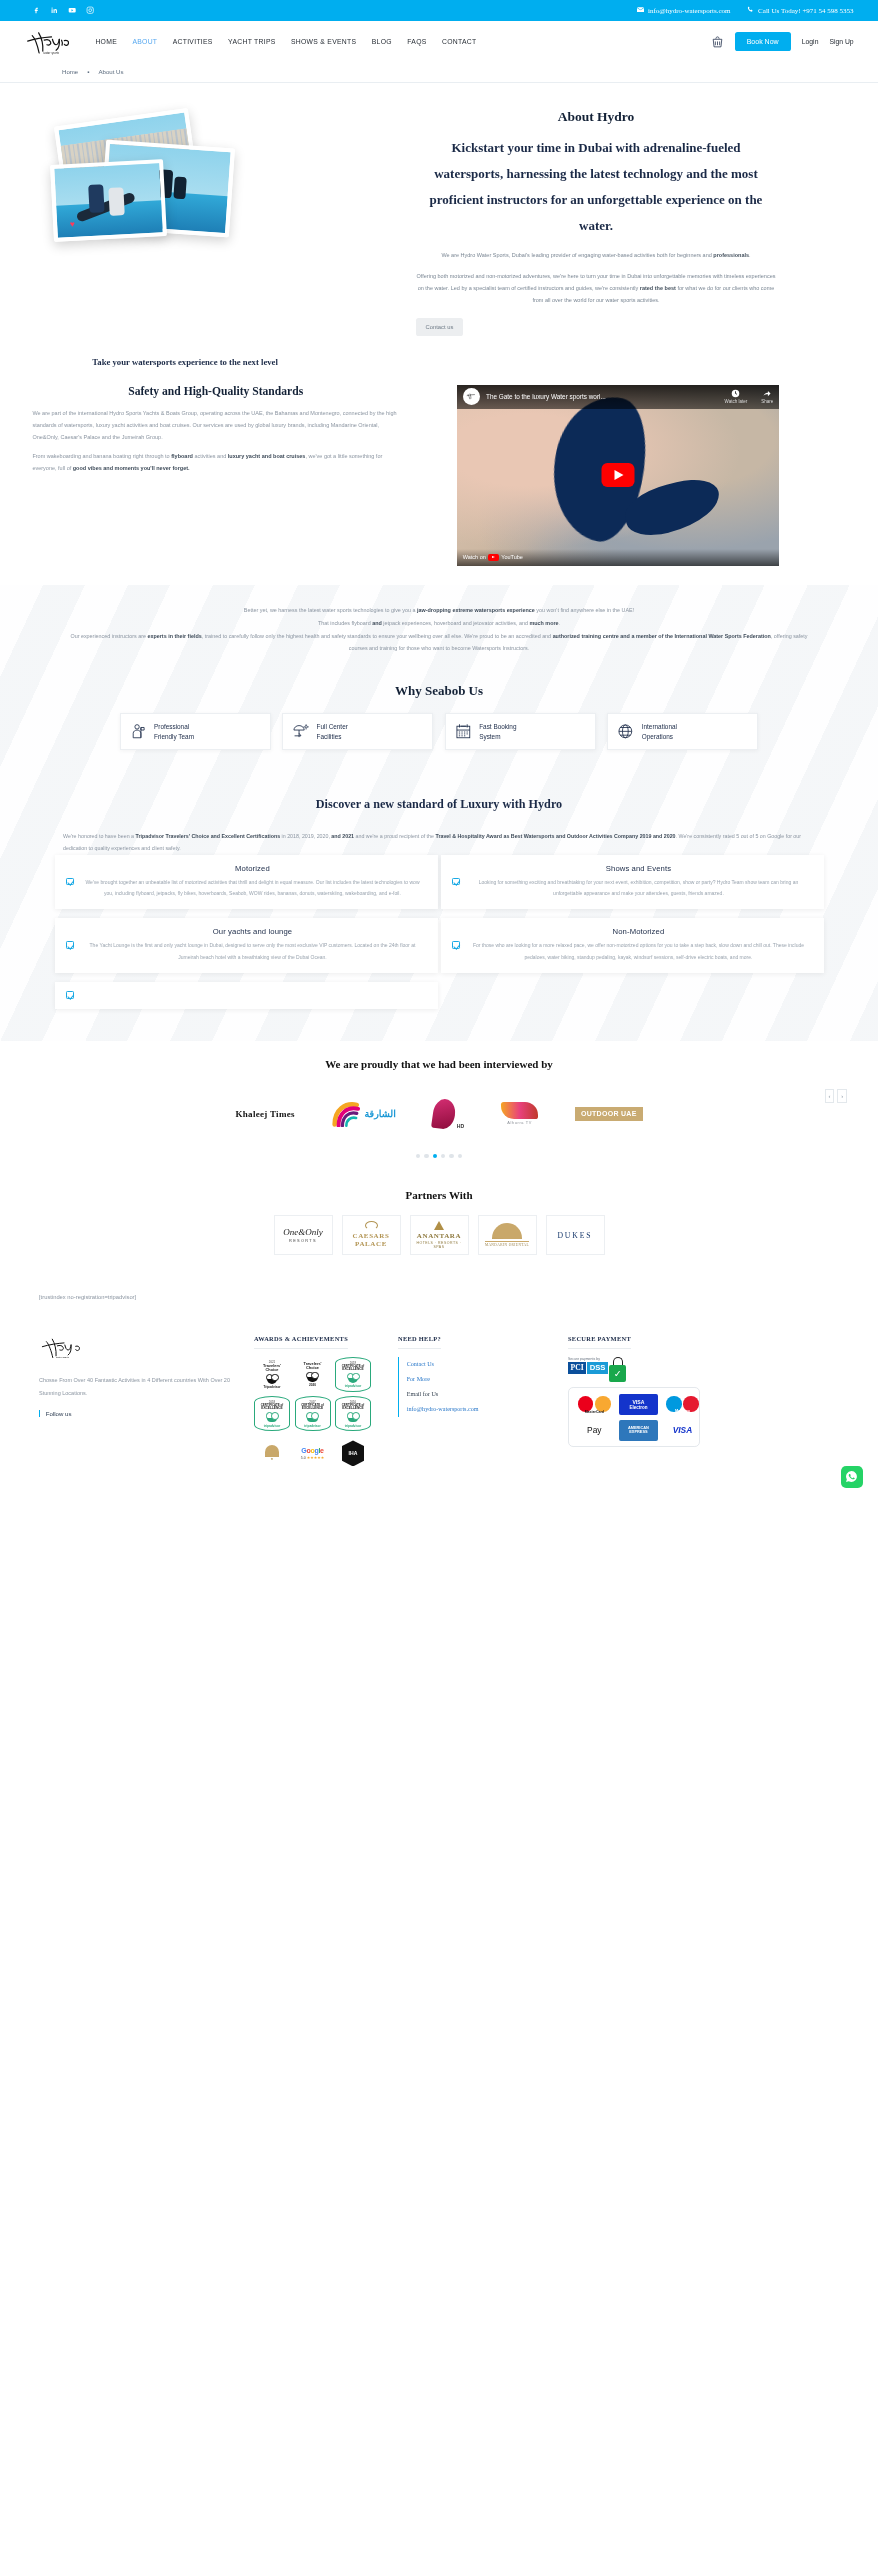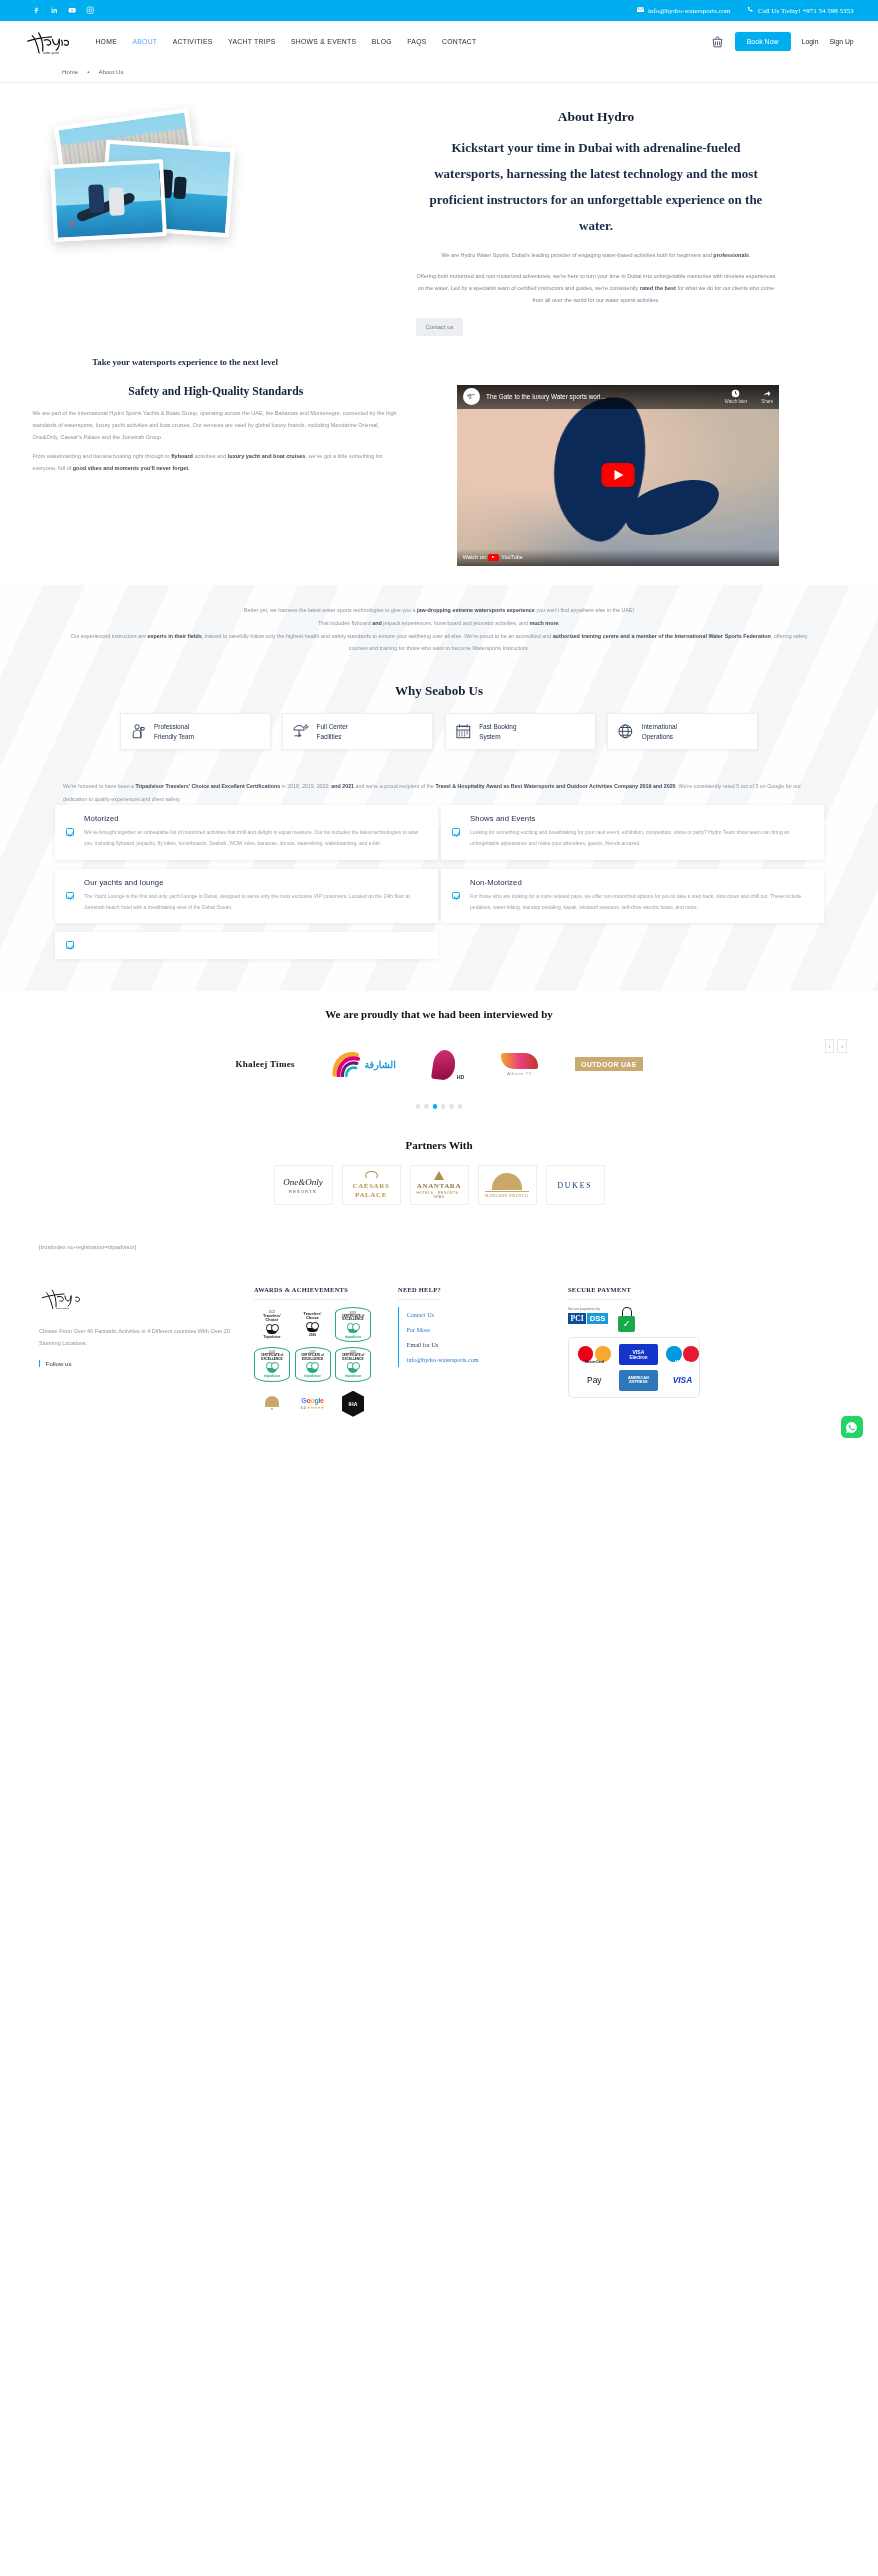--- a/index.html
+++ b/index.html
@@ -215,21 +215,21 @@
   }
   .disc-p b { color: #3f4c5a; }
   .disc-lead {
     font-family: "Liberation Serif", serif; font-weight: bold;
     font-size: 9.3px; line-height: 1.75; color: #1b2a47;
     text-align: center; padding: 14px 69px 22px 69px;
   }
 
   
   .feat-grid {
-    display: flex; gap: 3px; padding: 0 24.4px 32px 24.4px; justify-content: center;
+    display: flex; gap: 3px; padding: 0 24.4px 32px 24.4px; justify-content: center; text-align: center;
   }
   .feat-col { width: 383px; display: flex; flex-direction: column; gap: 9px; }
   .feat-card {
     background: #fff; box-shadow: 0 1.3px 5.1px rgba(0,0,0,.07);
     padding: 9px 16.7px 10.3px 11.6px; display: flex; gap: 10.3px; align-items: center;
   }
   .chk {
     width: 7.7px; height: 7.7px; flex: 0 0 7.7px; border: 0.6px solid #19a9e5;
     border-radius: 1.3px; position: relative; background: #fff;
   }
@@ -352,21 +352,21 @@
   .f-col3 { width: 148px; }
   .help-list { border-left: 1.3px solid #00AEEF; padding-left: 7.7px; }
   .help-list .hl {
     font-family:"Liberation Serif",serif; font-size: 6.1px;
     color:#2a78c9; padding: 4.5px 0; display:block; text-decoration:none;
   }
   .help-list .hl.dark { color:#33404f; }
   .help-list .hl.mail { color:#2a78c9; }
 
   .f-col4 { width: 186px; }
-  .pay-top { display:flex; align-items:flex-start; gap: 9px; margin-bottom: 3.9px; }
+  .pay-top { display:flex; align-items:flex-start; margin-bottom: 3.9px; }
   .pci-wrap { font-size: 3.5px; color:#6a7582; }
   .pci { display:flex; align-items:center; gap:0.6px; margin-top:1.3px; }
   .pci-a { background:#0b4f9b; color:#fff; font-weight:bold; font-size:7.7px; padding:1.3px 2.6px; font-family:"Liberation Serif",serif;}
   .pci-b { background:#1a9bd7; color:#fff; font-weight:bold; font-size:7.7px; padding:1.3px 2.6px; }
   .lock { width: 19.3px; height: 26px; position:relative; }
   .lock .shackle { position:absolute; left:4.5px; top:0; width:10.3px;height:9px;border:1.5px solid #222; border-bottom:none; border-radius:5.8px 5.8px 0 0;}
   .lock .body { position:absolute; left:1.3px; top:8.4px; width:16.7px;height:16.7px;background:#19a84c;border-radius:1.9px;
       display:flex;align-items:center;justify-content:center;color:#fff;font-size:9.6px;}
   .pay-box {
     border: 0.6px solid #e4e8ec; border-radius: 5.1px; padding: 5.8px;
@@ -638,20 +638,21 @@
                 <ellipse cx="13" cy="13" rx="4.5" ry="10"></ellipse>
                 <path d="M3 13h20M5 7h16M5 19h16"></path>
               </svg>
           </span>
           <span class="why-lbl">
             <span>International</span><br><span>Operations</span>
           </span>
         </div>
       </div>
 
+      <div class="disc-h serif">Discover a new standard of Luxury with Hydro</div>
       <p class="disc-p">
         <span>We're honored to have been a </span><b>Tripadvisor Travelers' Choice and Excellent Certifications</b><span> in 2018, 2019, 2020, </span><b>and 2021</b><span> and we're a proud recipient of the </span><b>Travel &amp; Hospitality Award as Best Watersports and Outdoor Activities Company 2019 and 2020</b><span>. We're consistently rated 5 out of 5 on Google for our dedication to quality experiences and client safety.</span>
       </p>
 
       <div class="feat-grid">
         <div class="feat-col">
           <div class="feat-card">
             <span class="chk"></span>
             <div class="feat-body">
               <div class="feat-t">Motorized</div>

